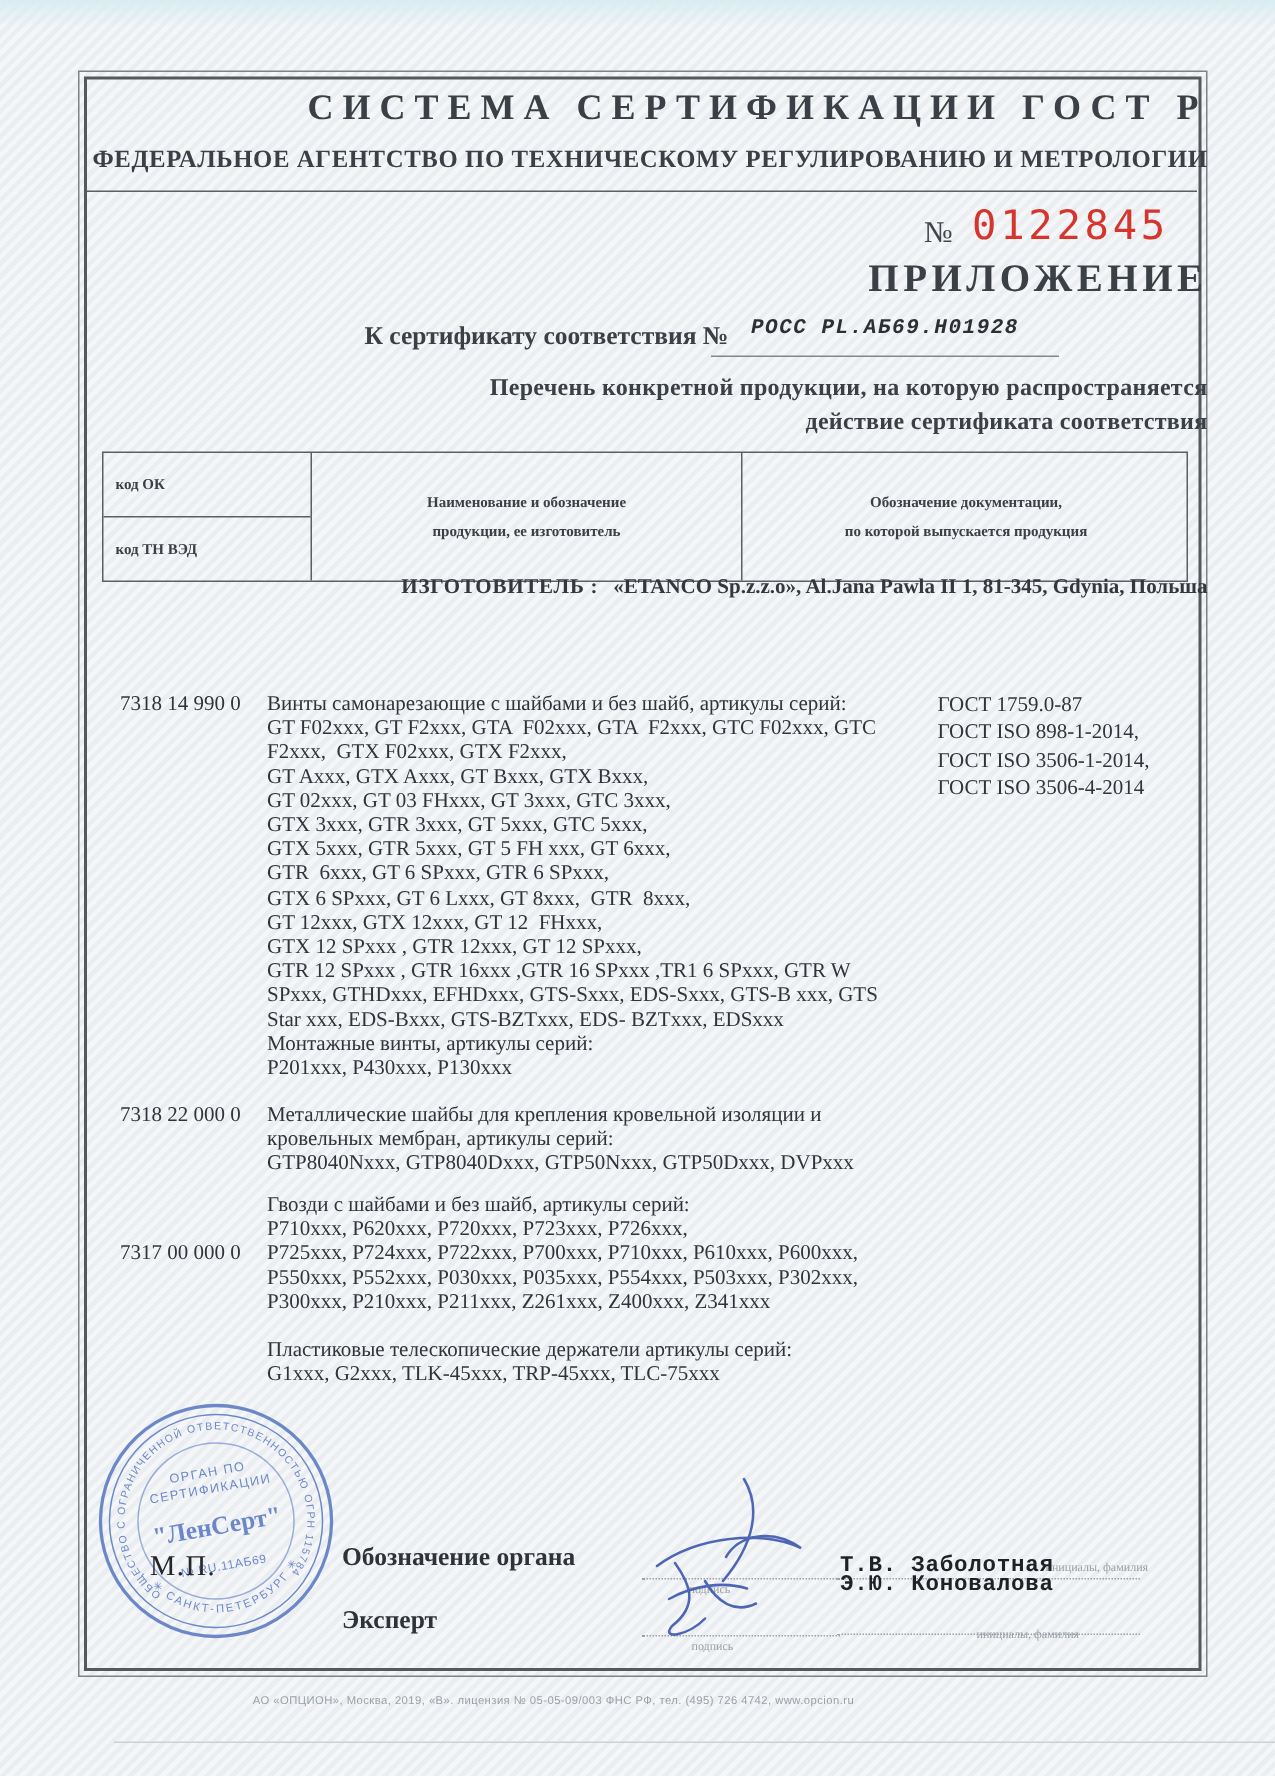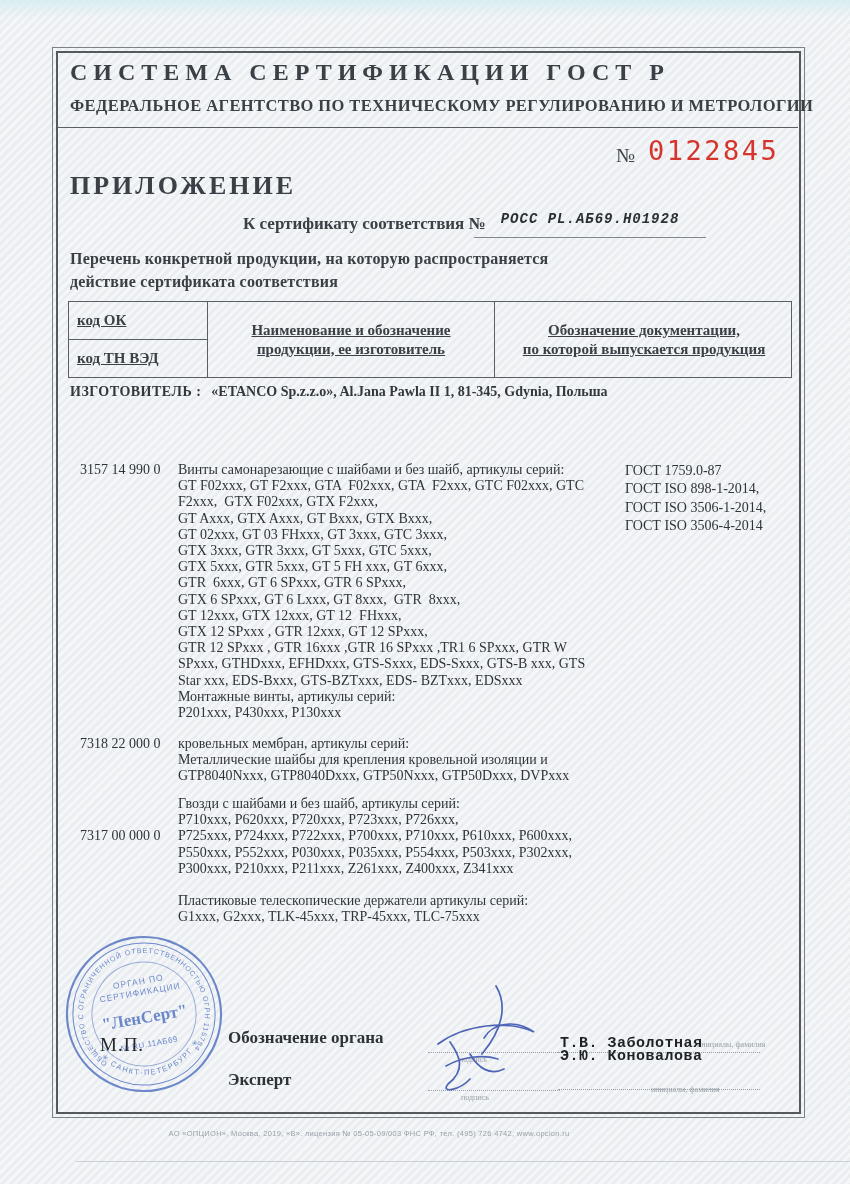--- a/index.html
+++ b/index.html
@@ -11,42 +11,42 @@
       #eef1f4;
     font-family:"Liberation Serif","DejaVu Serif",serif;
     color:#32373c;
   }
   .abs{position:absolute;}
   
   .frame-outer{left:52px; top:47px; width:751px; height:1069px; border:1.5px solid #7d8287;}
   .frame-inner{position:absolute; inset:3px; border:2px solid #54595d;}
   .hdr-divider{left:57px; top:127px; width:741px; border-top:1.5px solid #5a5f64; height:0;}
 
-  .center-band{left:52px; width:753px; text-align:left;padding-left:18px;}
+  .center-band{left:52px; width:753px; text-align:right;}
   .sys-title{top:59px; font-size:24px; font-weight:bold; letter-spacing:6px; color:#3b4046;}
   .sys-agency{top:96px; font-size:16.5px; font-weight:bold; letter-spacing:.4px; color:#3b4046;}
 
   .num-sign{left:616px; top:144px; font-size:20px; color:#40454a;}
   .num-red{left:648px; top:135px; font-family:"DejaVu Sans Mono","Liberation Mono",monospace;
            font-size:27px; letter-spacing:2.5px; font-weight:400;}
 
   .doc-title{top:171px; font-size:26px; font-weight:bold; letter-spacing:3px; color:#3b4046;}
 
   .cert-label{left:243px; top:214px; font-size:17px; font-weight:bold; color:#3b4046;}
   .cert-number{left:476px; top:211px; width:228px; text-align:center;
     font-family:"Liberation Mono","DejaVu Sans Mono",monospace; font-size:14px; font-weight:bold;
     letter-spacing:1px; color:#2b3035;font-style:italic;}
   .cert-underline{left:474px; top:237px; width:232px; height:0; border-top:1px solid #82878c;}
 
   .subtitle1{top:250px; font-size:16px; font-weight:bold; color:#3b4046; letter-spacing:.2px;}
   .subtitle2{top:273px; font-size:16px; font-weight:bold; color:#3b4046; letter-spacing:.2px;}
 
-  .ptable{left:68px; top:301px; width:724px; height:77px; display:grid;
+  .ptable{left:68px; top:301px; width:724px; height:87px; display:grid;
     grid-template-columns:139px 287px 298px; border:1px solid #5a5f64; box-sizing:border-box;
-    font-size:15px; font-weight:600; color:#3b4046;text-decoration:underline;}
+    font-size:10px; font-weight:600; color:#3b4046;}
   .ptable .c1{border-right:1px solid #5a5f64; display:flex; flex-direction:column;}
   .ptable .c1 > div{flex:1; display:flex; align-items:center; padding-left:8px;}
   .ptable .c1 > div:first-child{border-bottom:1px solid #5a5f64;}
   .ptable .c2{border-right:1px solid #5a5f64;}
   .ptable .c2,.ptable .c3{display:flex; flex-direction:column; justify-content:center;
     text-align:center; line-height:19px;}
 
   .manu{top:384px; font-size:14px; font-weight:bold; color:#33383d;}
   .manu .lbl{margin-right:10px; letter-spacing:.5px;}
 
@@ -123,26 +123,26 @@
     <div class="c3">
       <div>Обозначение документации,</div>
       <div>по которой выпускается продукция</div>
     </div>
   </div>
 
   <div class="abs center-band manu">
     <span class="lbl">ИЗГОТОВИТЕЛЬ :</span><span>«ETANCO Sp.z.z.o», Al.Jana Pawla II 1, 81-345, Gdynia, Польша</span>
   </div>
 
-  <div class="abs code r1-code">3157 14 990 0</div>
+  <div class="abs code r1-code">7318 14 990 0</div>
   <div class="abs plines r1-lines"><div>Винты самонарезающие с шайбами и без шайб, артикулы серий:</div><div>GT F02xxx, GT F2xxx, GTA  F02xxx, GTA  F2xxx, GTC F02xxx, GTC</div><div>F2xxx,  GTX F02xxx, GTX F2xxx,</div><div>GT Axxx, GTX Axxx, GT Bxxx, GTX Bxxx,</div><div>GT 02xxx, GT 03 FHxxx, GT 3xxx, GTC 3xxx,</div><div>GTX 3xxx, GTR 3xxx, GT 5xxx, GTC 5xxx,</div><div>GTX 5xxx, GTR 5xxx, GT 5 FH xxx, GT 6xxx,</div><div>GTR  6xxx, GT 6 SPxxx, GTR 6 SPxxx,</div><div>GTX 6 SPxxx, GT 6 Lxxx, GT 8xxx,  GTR  8xxx,</div><div>GT 12xxx, GTX 12xxx, GT 12  FHxxx,</div><div>GTX 12 SPxxx , GTR 12xxx, GT 12 SPxxx,</div><div>GTR 12 SPxxx , GTR 16xxx ,GTR 16 SPxxx ,TR1 6 SPxxx, GTR W</div><div>SPxxx, GTHDxxx, EFHDxxx, GTS-Sxxx, EDS-Sxxx, GTS-B xxx, GTS</div><div>Star xxx, EDS-Bxxx, GTS-BZTxxx, EDS- BZTxxx, EDSxxx</div><div>Монтажные винты, артикулы серий:</div><div>P201xxx, P430xxx, P130xxx</div></div>
   <div class="abs docs r1-docs"><div>ГОСТ 1759.0-87</div><div>ГОСТ ISO 898-1-2014,</div><div>ГОСТ ISO 3506-1-2014,</div><div>ГОСТ ISO 3506-4-2014</div></div>
 
   <div class="abs code r2-code">7318 22 000 0</div>
-  <div class="abs plines r2-lines"><div>кровельных мембран, артикулы серий:</div><div>Металлические шайбы для крепления кровельной изоляции и</div><div>GTP8040Nxxx, GTP8040Dxxx, GTP50Nxxx, GTP50Dxxx, DVPxxx</div></div>
+  <div class="abs plines r2-lines"><div>Металлические шайбы для крепления кровельной изоляции и</div><div>кровельных мембран, артикулы серий:</div><div>GTP8040Nxxx, GTP8040Dxxx, GTP50Nxxx, GTP50Dxxx, DVPxxx</div></div>
 
   <div class="abs code r3-code">7317 00 000 0</div>
   <div class="abs plines r3-lines"><div>Гвозди с шайбами и без шайб, артикулы серий:</div><div>P710xxx, P620xxx, P720xxx, P723xxx, P726xxx,</div><div>P725xxx, P724xxx, P722xxx, P700xxx, P710xxx, P610xxx, P600xxx,</div><div>P550xxx, P552xxx, P030xxx, P035xxx, P554xxx, P503xxx, P302xxx,</div><div>P300xxx, P210xxx, P211xxx, Z261xxx, Z400xxx, Z341xxx</div></div>
 
   <div class="abs plines r4-lines"><div>Пластиковые телескопические держатели артикулы серий:</div><div>G1xxx, G2xxx, TLK-45xxx, TRP-45xxx, TLC-75xxx</div></div>
 
   <svg class="abs stamp" viewBox="0 0 176 176" fill="none">
     <g stroke="#5b79c3" fill="#5b79c3">
       <circle cx="88" cy="88" r="77" stroke-width="2.2" fill="none"></circle>
       <circle cx="88" cy="88" r="71" stroke-width="1" fill="none"></circle>

